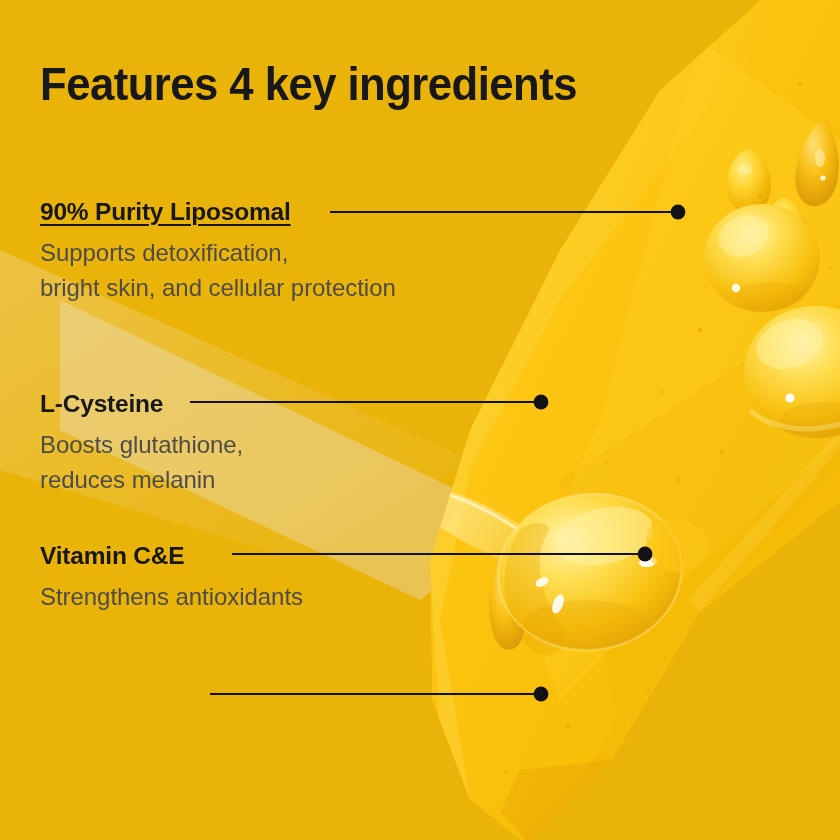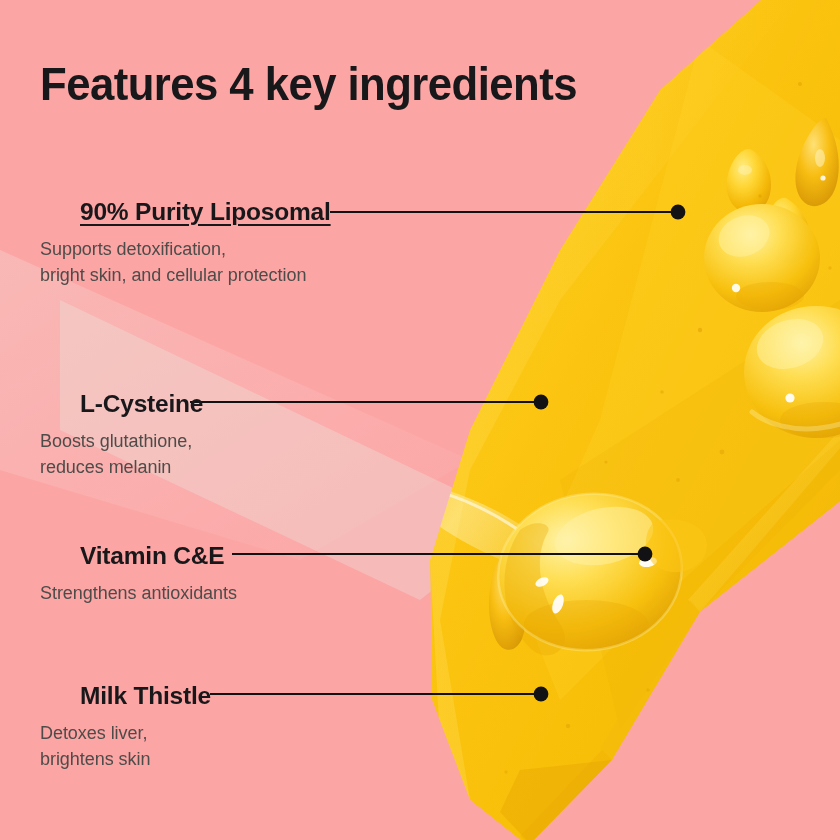--- a/index.html
+++ b/index.html
@@ -11,21 +11,21 @@
 
   body {
     font-family:"Liberation Sans", sans-serif;
     background:#f5f2ed;
     position:relative;
   }
 
   #stage {
     position:relative;
     width:840px; height:840px;
-    background:#fca5a5;
+    background:#eab308;
     overflow:hidden;
     padding-left:44px;
   }
 
   
   #serum-art {
     position:absolute;
     inset:0;
     width:840px; height:840px;
     pointer-events:none;
@@ -51,31 +51,30 @@
     left:40px;
   }
   .ing-title {
     font-size:24.5px;
     font-weight:700;
     color:#18181a;
     line-height:1.34;
     letter-spacing:-0.2px;
     display:inline;
     white-space:pre-wrap;
-    margin-left:40px;
   }
   .ing-title.underlined {
     text-decoration:underline;
     text-decoration-thickness:2px;
     text-underline-offset:4px;
     text-decoration-color:#18181a;
   }
   .ing-title-wrap { display:block; max-width:310px; }
   .ing-desc {
-    font-size:18px;
+    font-size:24px;
     font-weight:400;
     color:#4d4c49;
     line-height:1.45;
     letter-spacing:-0.05px;
     margin-top:7px;
     white-space:pre-line;
   }
 
   
   #leader-lines {
@@ -270,21 +269,14 @@
   </div>
 
   <div class="ingredient" style="top:388px;">
     <span class="ing-title-wrap">
       <span class="ing-title">L-Cysteine</span>
     </span>
     <div class="ing-desc">Boosts glutathione,
 reduces melanin</div>
   </div>
 
-  <div class="ingredient" style="top:680px;">
-    <span class="ing-title-wrap">
-      <span class="ing-title">Milk Thistle</span>
-    </span>
-    <div class="ing-desc">Detoxes liver,
-brightens skin</div>
-  </div>
 
 </div>
 
 </body></html>

